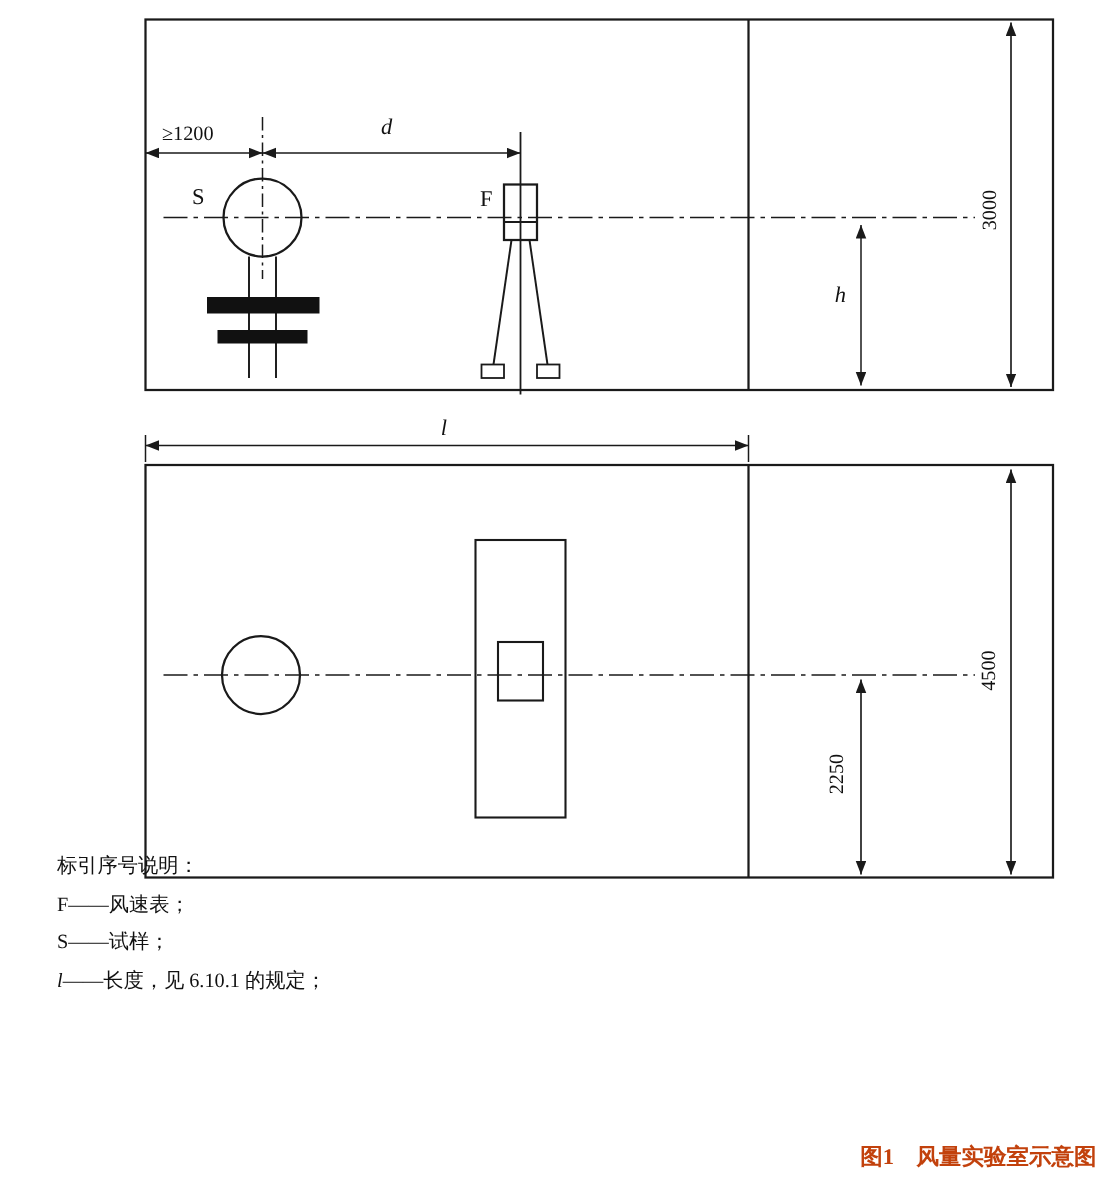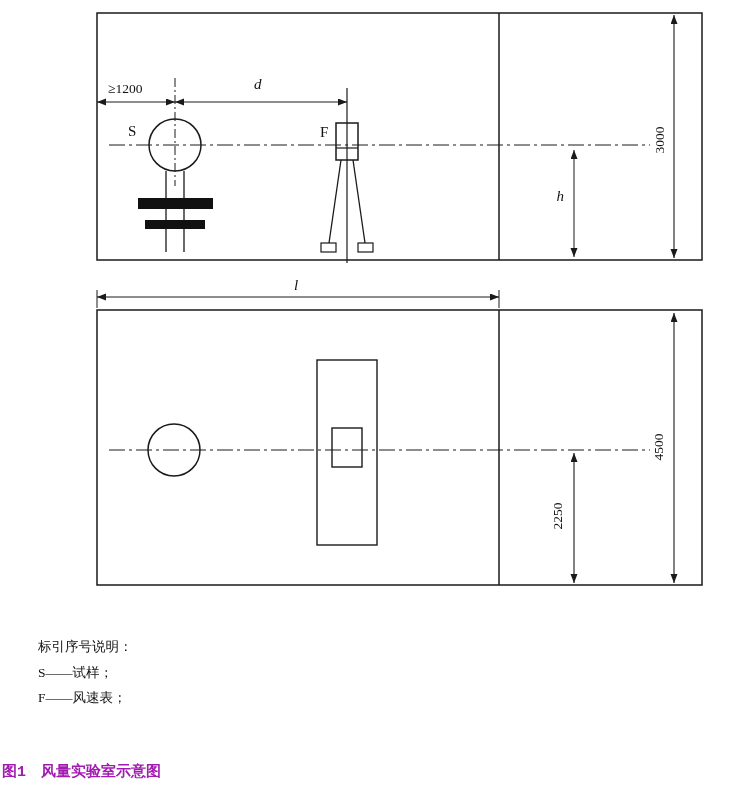--- a/index.html
+++ b/index.html
@@ -1,26 +1,26 @@
 <!DOCTYPE html>
 <html><head>
 <meta charset="utf-8">
 <style>
   * { margin:0; padding:0; box-sizing:border-box; }
   html,body { background:#ffffff; }
   body { font-family:"Liberation Serif", serif; color:#111; }
   .page { position:relative; width:729px; height:796px; background:#ffffff; overflow:hidden; margin:0 auto; }
   .diagram-svg { position:absolute; left:0; top:0; display:block; }
   .diagram-svg text { fill:#111; stroke:none; font-family:"Liberation Serif", serif; }
-  .legend { position:absolute; left:36px; top:640px; }
+  .legend { position:absolute; left:36px; top:570px; }
   .legend p { font-size:13.5px; line-height:1; margin-bottom:12px; white-space:nowrap; }
   .legend .sym { font-style:normal; }
   .legend .sym.it { font-style:italic; }
-  .caption { position:absolute; left:0; top:762px; width:100%; text-align:left;
-             font-family:Liberation Mono, monospace; font-weight:bold; font-size:15px; color:#a21caf; }
+  .caption { position:absolute; left:0; top:762px; width:100%; text-align:right;
+             font-family:Liberation Serif, serif; font-weight:bold; font-size:15px; color:#c2410c; }
 </style>
 </head>
 <body>
 
 <div class="page">
 
   <svg class="diagram-svg" width="733" height="600" viewBox="0 0 733 600">
     <defs>
       <marker id="arr" orient="auto-start-reverse" markerWidth="10" markerHeight="8" refX="9" refY="3.5" markerUnits="userSpaceOnUse">
         <path d="M0,0 L9,3.5 L0,7 Z" fill="#1a1a1a"></path>
@@ -97,19 +97,20 @@
     </g>
 
     <g>
       <line x1="672" y1="313" x2="672" y2="583" stroke="#1a1a1a" stroke-width="1.1" marker-start="url(#arr)" marker-end="url(#arr)"></line>
       <text x="661" y="447" font-size="13.5" text-anchor="middle" transform="rotate(-90 661 447)">4500</text>
     </g>
   </svg>
 
   <div class="legend">
     <p>标引序号说明：</p>
+    <p><span class="sym">F</span><span>——风速表；</span></p>
     <p><span class="sym">S</span><span>——试样；</span></p>
-    <p><span class="sym">F</span><span>——风速表；</span></p>
+    <p><span class="sym it">l</span><span>——长度，见 6.10.1 的规定；</span></p>
   </div>
 
   <div class="caption">图1　风量实验室示意图</div>
 
 </div>
 
 </body></html>

